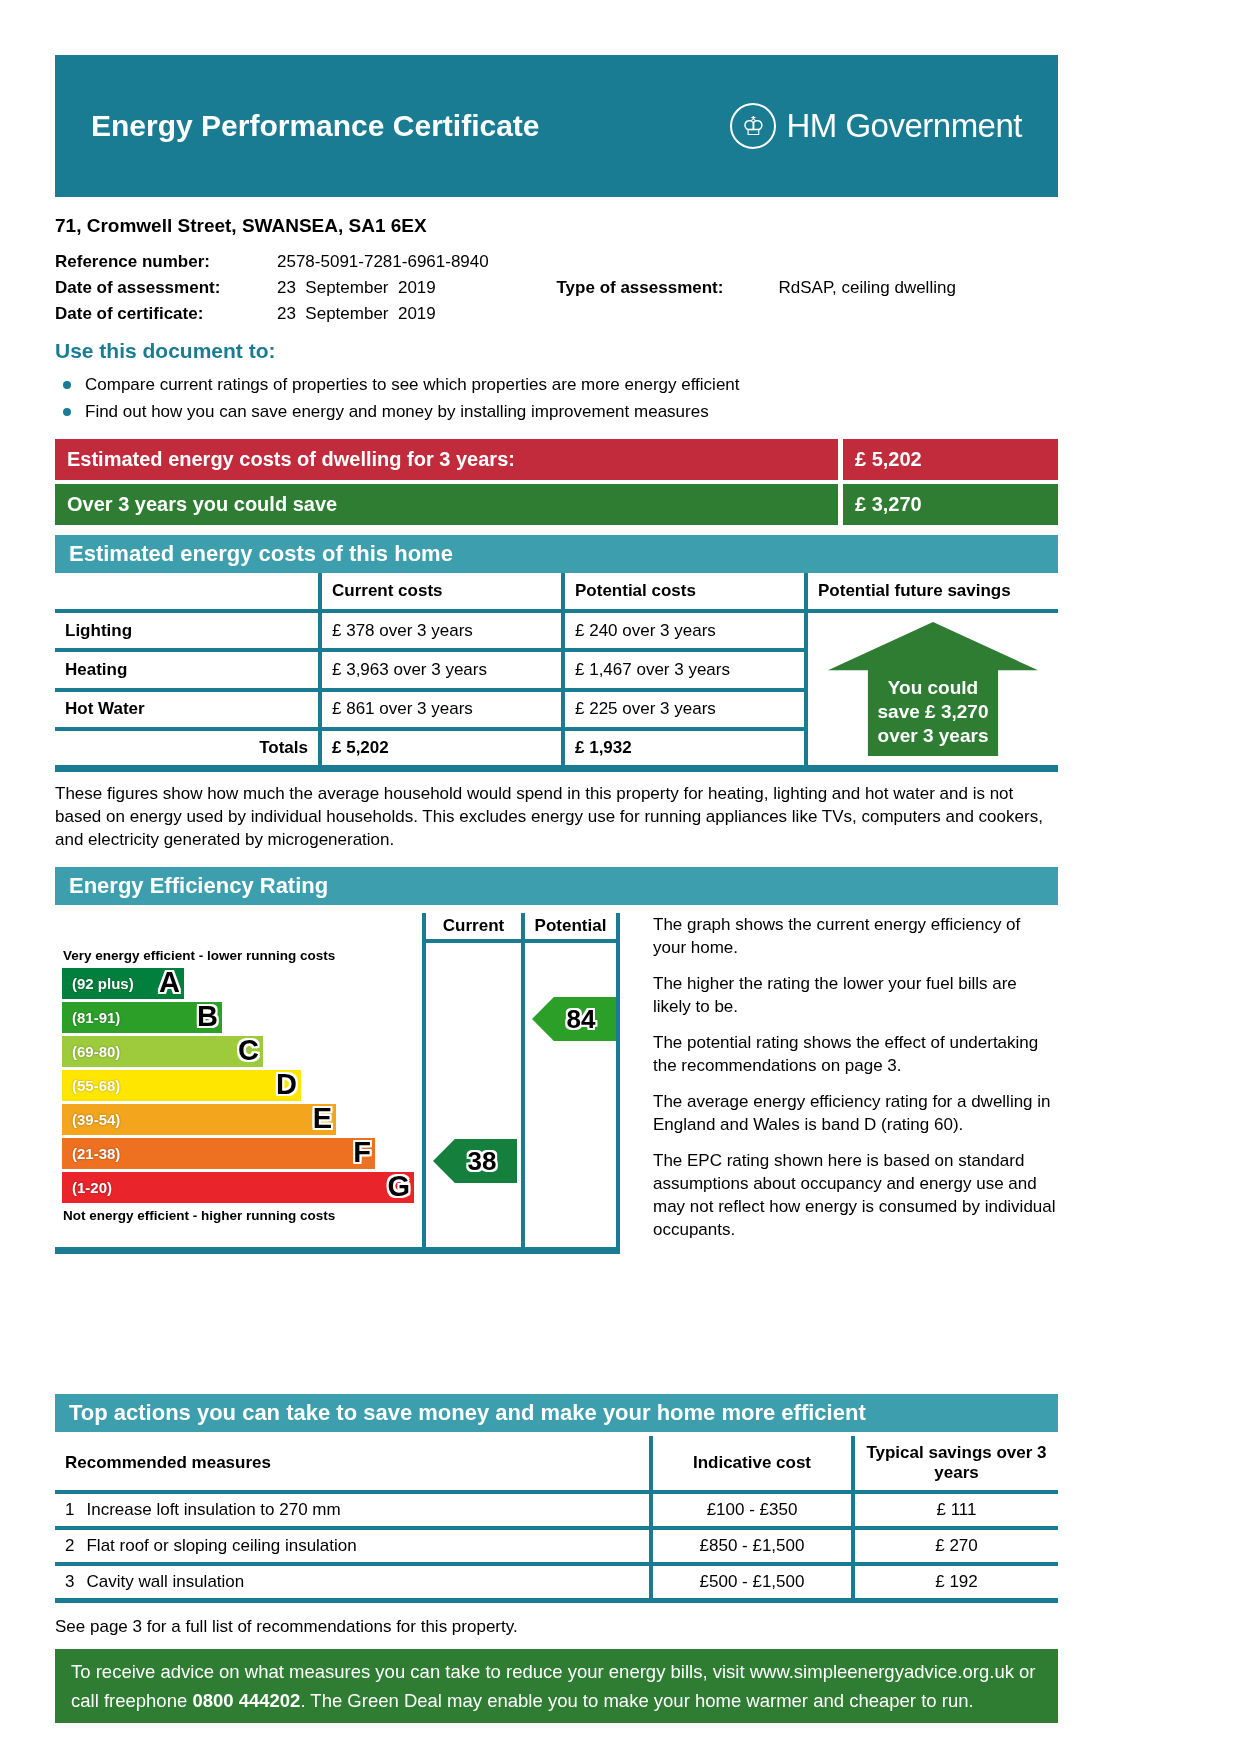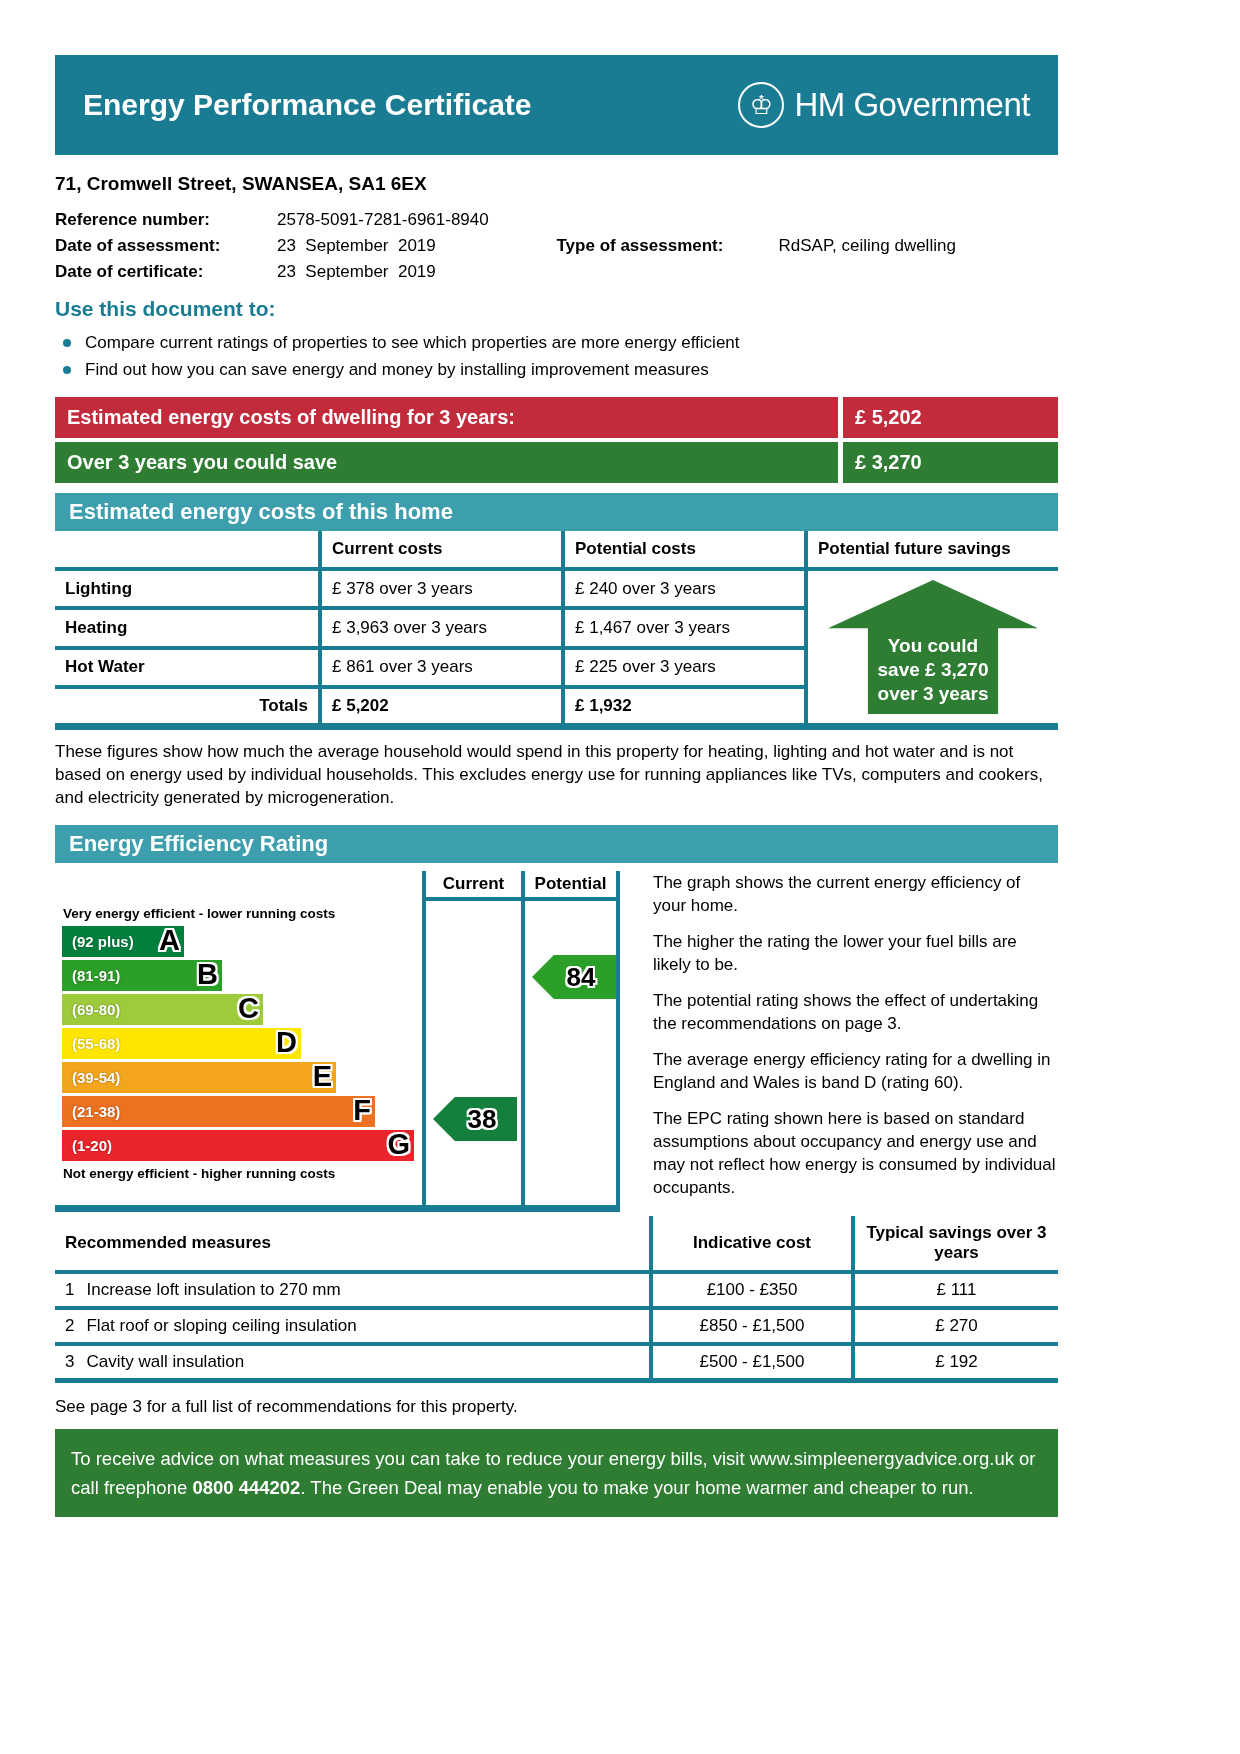--- a/index.html
+++ b/index.html
@@ -5,22 +5,22 @@
   * { box-sizing: border-box; }
   html,body { margin:0; padding:0; }
   body {
     width:1240px; height:1754px; background:#ffffff;
     font-family:"Liberation Sans", sans-serif; color:#000;
   }
   .content { width:1003px; margin-left:55px; padding-top:55px; }
 
   
   .masthead {
-    background:#1a7c92; height:100px; display:flex;
-    align-items:center; justify-content:space-between; padding:0 28px;
+    background:#1a7c92; height:142px; display:flex;
+    align-items:center; justify-content:space-between; padding:0 36px;
   }
   .masthead-title { color:#fff; font-size:30px; font-weight:bold; }
   .gov-logo { display:flex; align-items:center; gap:10px; color:#fff; }
   .crown-circle {
     width:46px; height:46px; border:2px solid #fff; border-radius:50%;
     display:flex; align-items:center; justify-content:center; font-size:26px; line-height:1;
   }
   .gov-text { font-size:33px; letter-spacing:-0.5px; }
 
   
@@ -134,21 +134,21 @@
   .actions-table .a2 { width:205px; text-align:center; border-right:none; }
   .actions-table th.a1, .actions-table th.a2 { vertical-align:middle; }
   .actions-table td { height:36px; }
   .actions-table tr:last-child td { border-bottom:5px solid #1a7c92; }
   .row-num { display:inline-block; margin-right:12px; }
   .see-page { font-size:17px; margin:14px 0 12px 0; }
 
   
   .advice-banner {
     background:#2e7d33; color:#fff; font-size:18.5px; line-height:29px;
-    padding:15px 16px; 
+    padding:8px 16px; 
   }
   .advice-banner .phone { font-weight:bold; }
 </style>
 </head>
 <body>
 
 <div class="content">
 
   <div class="masthead">
     <div class="masthead-title">Energy Performance Certificate</div>
@@ -288,20 +288,21 @@
 
     <div class="rating-text">
       <p>The graph shows the current energy efficiency of your home.</p>
       <p>The higher the rating the lower your fuel bills are likely to be.</p>
       <p>The potential rating shows the effect of undertaking the recommendations on page 3.</p>
       <p>The average energy efficiency rating for a dwelling in England and Wales is band D (rating 60).</p>
       <p>The EPC rating shown here is based on standard assumptions about occupancy and energy use and may not reflect how energy is consumed by individual occupants.</p>
     </div>
   </div>
 
+  <div class="section-head actions-head">Top actions you can take to save money and make your home more efficient</div>
   <table class="actions-table">
     <tbody>
         <tr>
       <th class="a0">Recommended measures</th>
       <th class="a1">Indicative cost</th>
       <th class="a2">Typical savings over 3 years</th>
     </tr>
     <tr>
       <td class="a0"><span class="row-num">1</span><span>Increase loft insulation to 270 mm</span></td>
       <td class="a1">£100 - £350</td>

